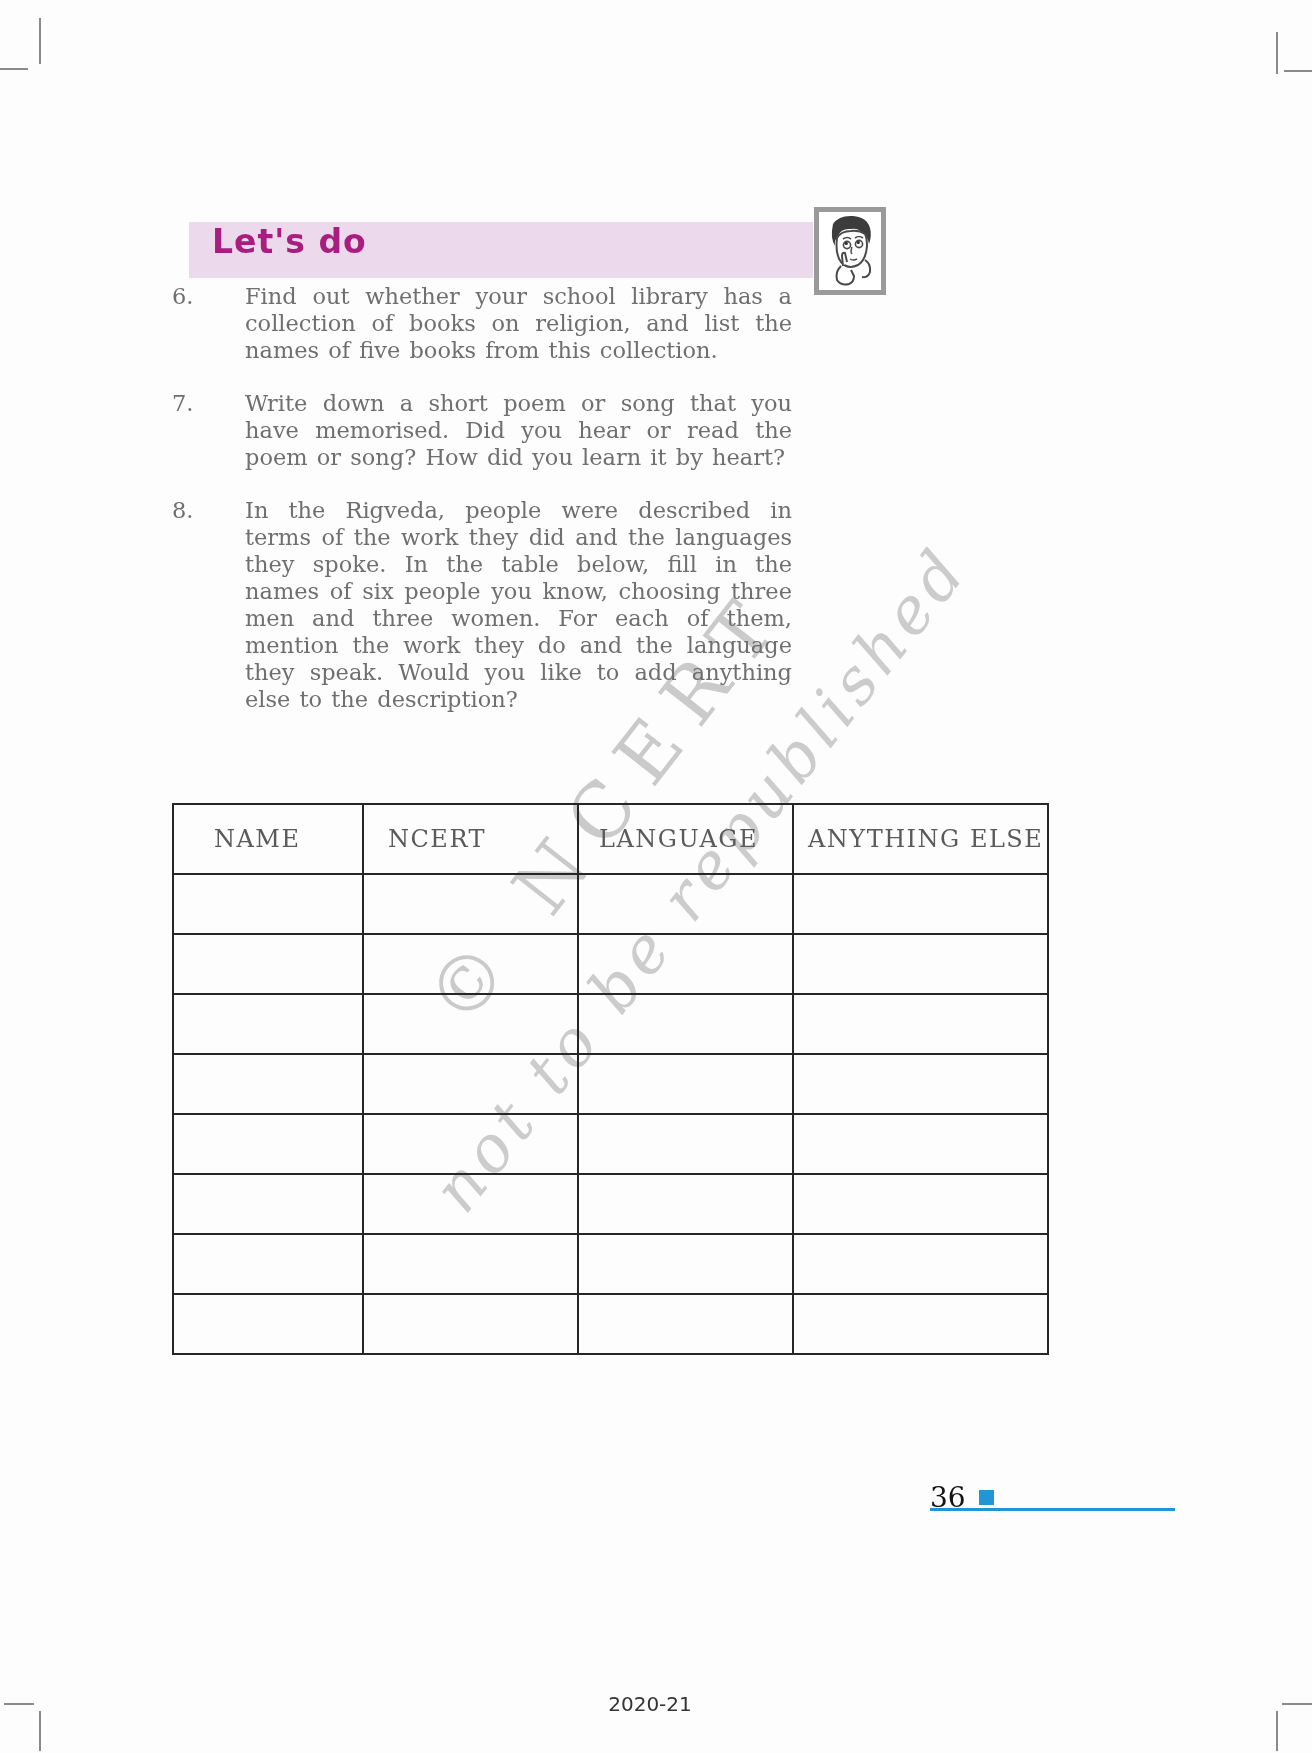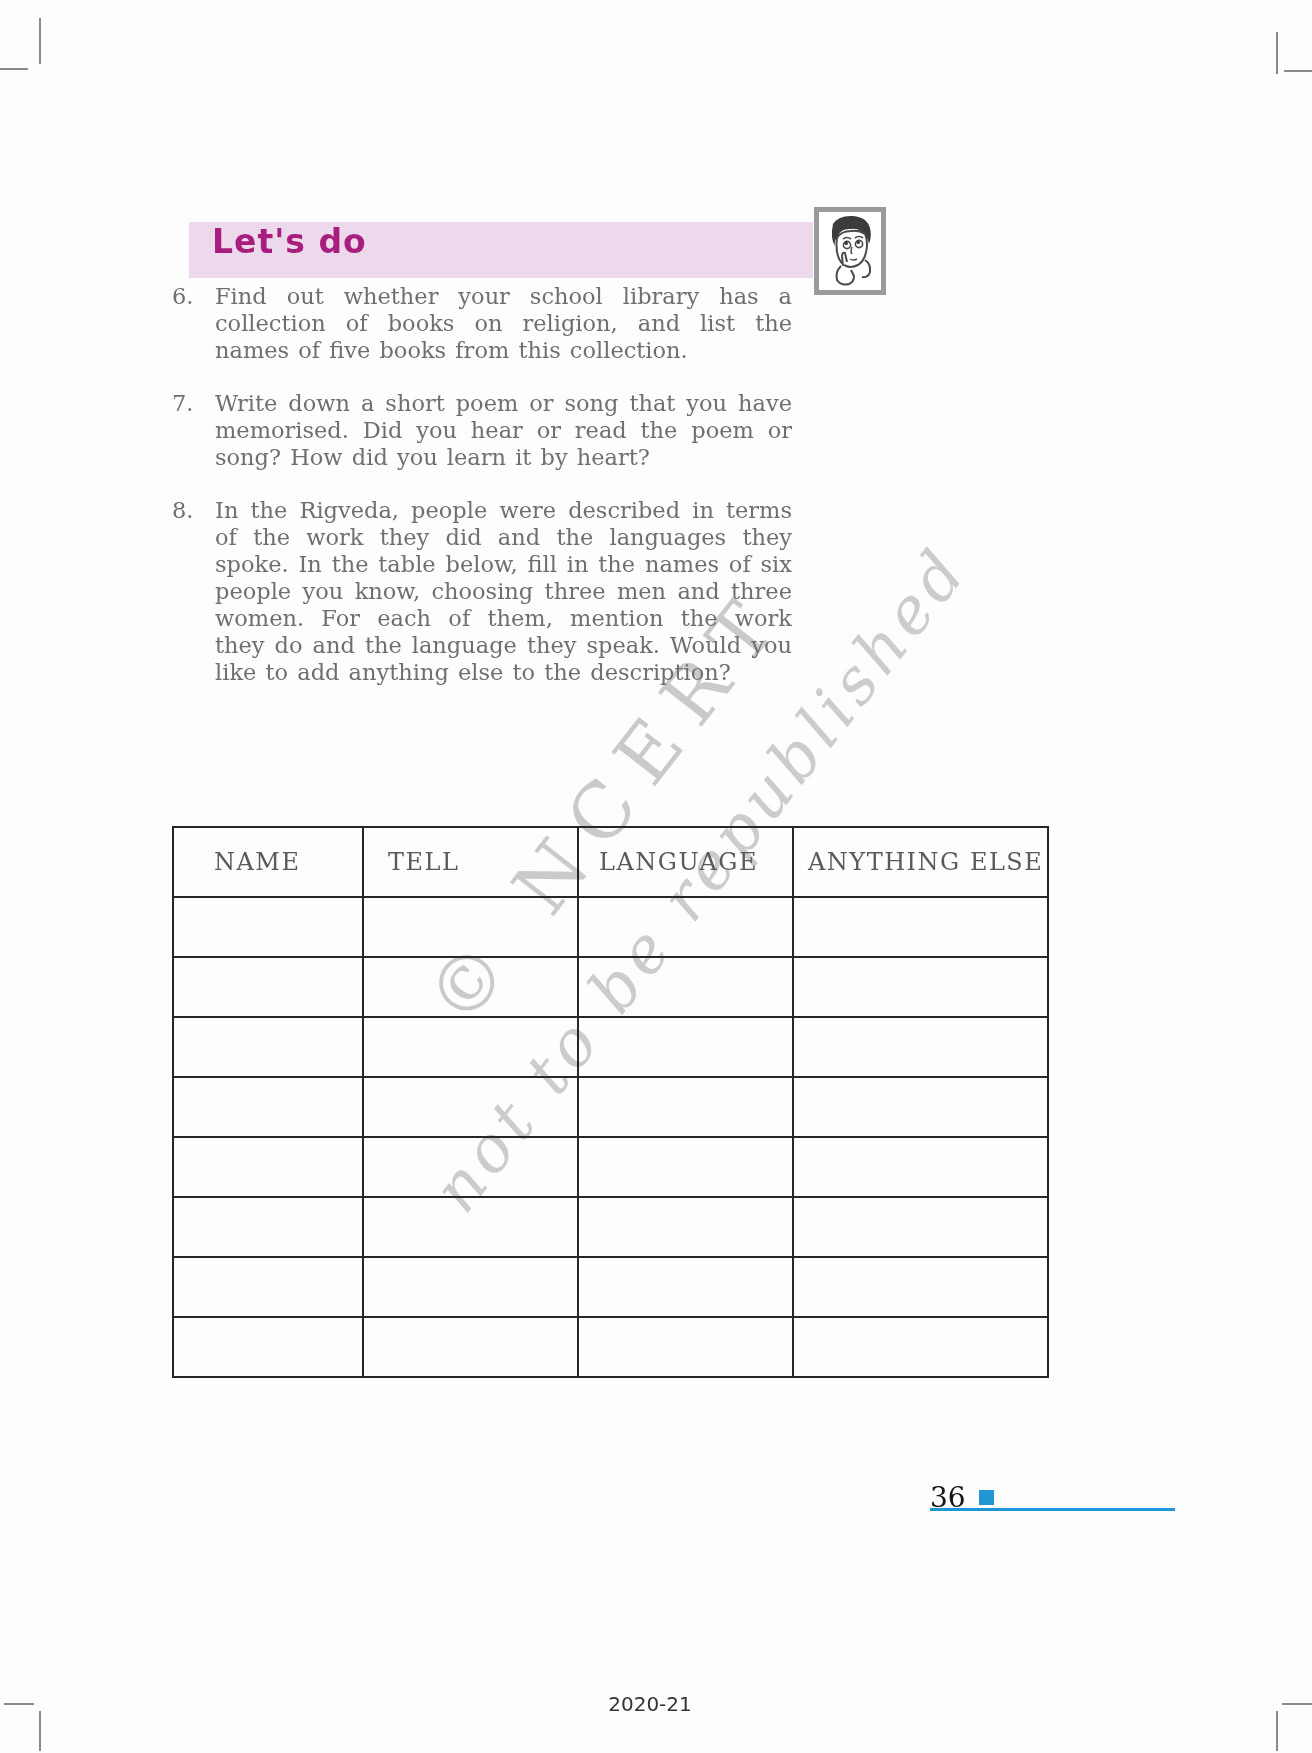--- a/index.html
+++ b/index.html
@@ -22,39 +22,39 @@
     position:absolute;left:814px;top:207px;width:72px;height:88px;
     border:5px solid #9a9a9a;background:#ffffff;box-sizing:border-box;z-index:2;
     display:flex;align-items:center;justify-content:center;
   }
   
   .q-item{
     position:absolute;left:172px;width:620px;display:flex;z-index:1;
     color:#6f6f6f;font-size:22.5px;line-height:27px;word-spacing:2px;
   }
   .q-num{width:43px;flex:none;}
-  .q-text{width:577px;text-align:justify;}
+  .q-text{width:577px;text-align:justify;margin-left:30px;}
   #q6{top:283px;} #q7{top:390px;} #q8{top:497px;}
   
   .watermark{
     position:absolute;left:200px;top:450px;width:900px;height:780px;z-index:0;
     display:flex;flex-direction:column;align-items:center;justify-content:center;
     transform:rotate(-52deg);pointer-events:none;
   }
   .wm1{
     font-family:"DejaVu Serif", serif;font-size:76px;letter-spacing:20px;
     color:rgba(130,130,130,0.42);white-space:nowrap;
   }
   .wm2{
     font-family:"DejaVu Serif", serif;font-style:italic;font-size:64px;letter-spacing:6px;
     color:rgba(130,130,130,0.40);white-space:nowrap;margin-top:38px;
   }
   
   table.fill-table{
-    position:absolute;left:172px;top:826px;width:875px;z-index:1;
+    position:absolute;left:172px;top:803px;width:875px;z-index:1;
     border-collapse:collapse;background:transparent;table-layout:fixed;
   }
   table.fill-table th, table.fill-table td{
     border:2px solid #262626;background:transparent;
   }
   table.fill-table th{
     height:66px;font-weight:normal;text-align:left;color:#5a5a5a;
     font-size:24px;letter-spacing:1.5px;font-family:"DejaVu Serif", serif;
   }
   table.fill-table td{height:56px;}
@@ -143,21 +143,21 @@
   <table class="fill-table">
     <colgroup>
       <col class="col1">
         <col class="col2">
         <col class="col3">
         <col class="col4">
     </colgroup>
     <thead>
       <tr>
         <th>NAME</th>
-        <th>TELL</th>
+        <th>NCERT</th>
         <th>LANGUAGE</th>
         <th>ANYTHING ELSE</th>
       </tr>
     </thead>
     <tbody>
         <tr>
           <td></td>
           <td></td>
           <td></td>
           <td></td>

